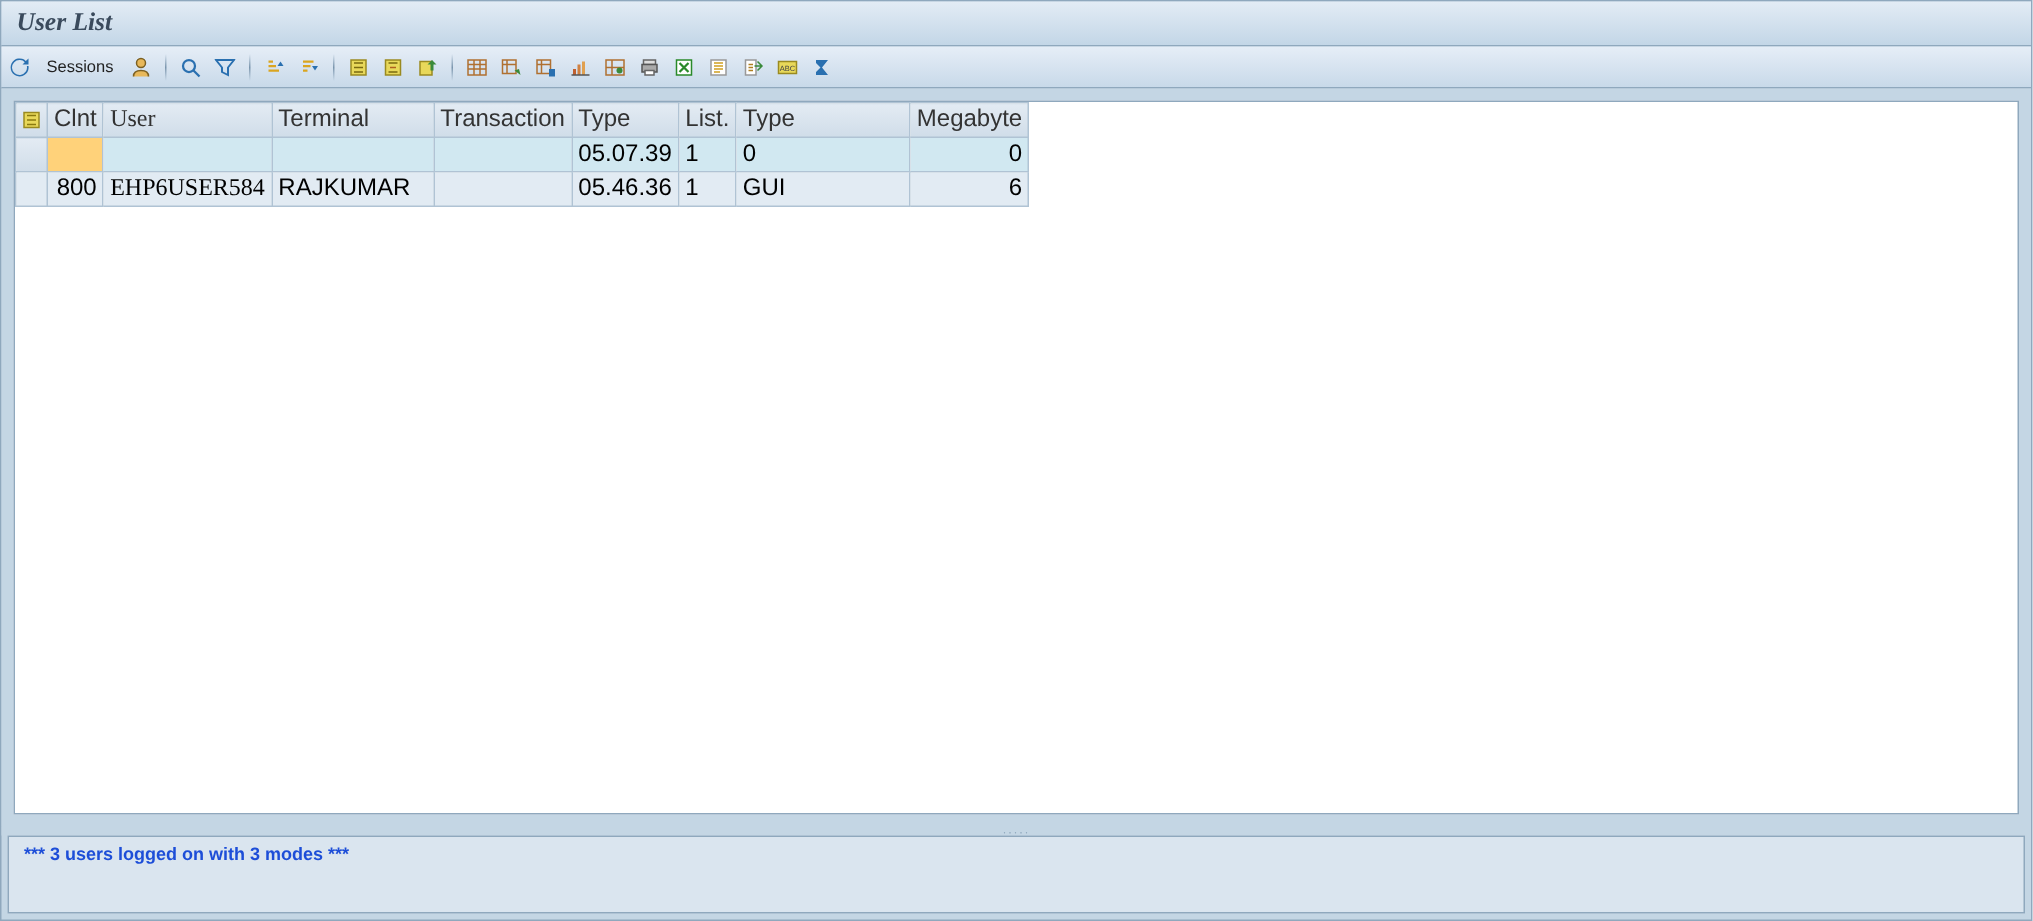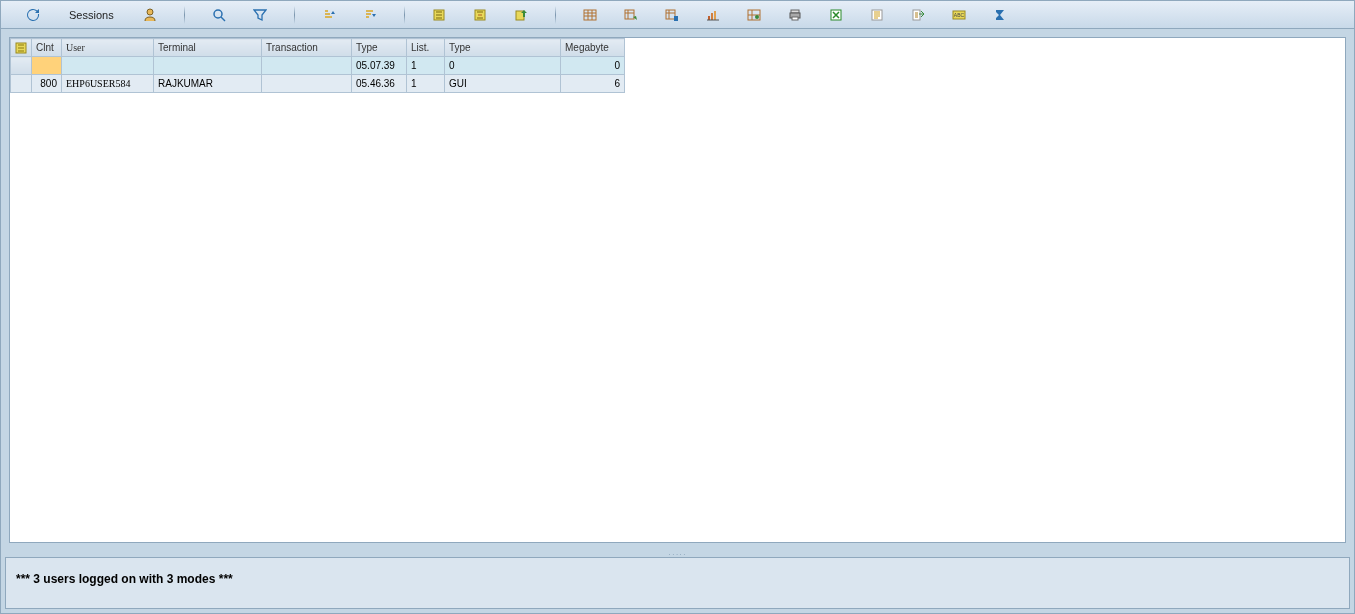--- a/index.html
+++ b/index.html
@@ -24,24 +24,24 @@
     padding: 4px 10px 5px 10px;
     font-family: "Times New Roman", serif;
     font-style: italic;
     font-weight: bold;
     font-size: 17px;
     color: #3a4a5c;
   }
   .toolbar {
     background: linear-gradient(#e6eef7, #c8d9e9);
     border-bottom: 1px solid #8fa8bd;
-    padding: 2px 22px;
+    padding: 2px 2px;
     display: flex;
     align-items: center;
-    gap: 21px;
+    gap: 3px;
     height: 28px;
   }
   .tb-btn {
     width: 20px; height: 20px;
     display: flex; align-items: center; justify-content: center;
     cursor: pointer;
     border-radius: 2px;
   }
   .tb-sep {
     width: 1px; height: 18px;
@@ -63,21 +63,21 @@
   }
   .grid-wrapper {
     background: #fff;
     border: 1px solid #8fa8bd;
     width: 100%;
     height: 100%;
     overflow: auto;
   }
   table.grid {
     border-collapse: collapse;
-    font-size: 10px;
+    font-size: 16px;
     table-layout: fixed;
   }
   table.grid th, table.grid td {
     border: 1px solid #b0c3d4;
     padding: 2px 4px;
     height: 18px;
     overflow: hidden;
     white-space: nowrap;
   }
   table.grid th {
@@ -116,33 +116,34 @@
     color:#8fa8bd; font-size:8px; letter-spacing:1px;
   }
 
   .status-panel {
     background: #dae5ef;
     border-top: 1px solid #8fa8bd;
     border-left: 1px solid #8fa8bd;
     border-right: 1px solid #8fa8bd;
     border-bottom: 1px solid #8fa8bd;
     margin: 0 4px 4px 4px;
-    padding: 14px 10px 8px 10px;
+    padding: 4px 10px 8px 10px;
     font-size: 12px;
     font-weight: bold;
-    color: #000000;
+    color: #1d4ed8;
     height: 52px;
     line-height: 1.3;
   }
 </style>
 </head>
 <body>
 
 <div class="window">
 
+  <div class="titlebar">User List</div>
 
   <div class="toolbar">
     <div class="tb-btn">
       <svg width="14" height="14" viewBox="0 0 14 14">
           <path d="M7 2a5 5 0 1 0 4.9 4H13a6 6 0 1 1-1.8-3.4L13 1v4H9l1.5-1.5A4 4 0 0 0 7 2z" fill="#2a70b0"></path>
         </svg>
     </div>
     <span class="tb-label">Sessions</span>
     <div class="tb-btn">
       <svg width="14" height="14" viewBox="0 0 14 14">

